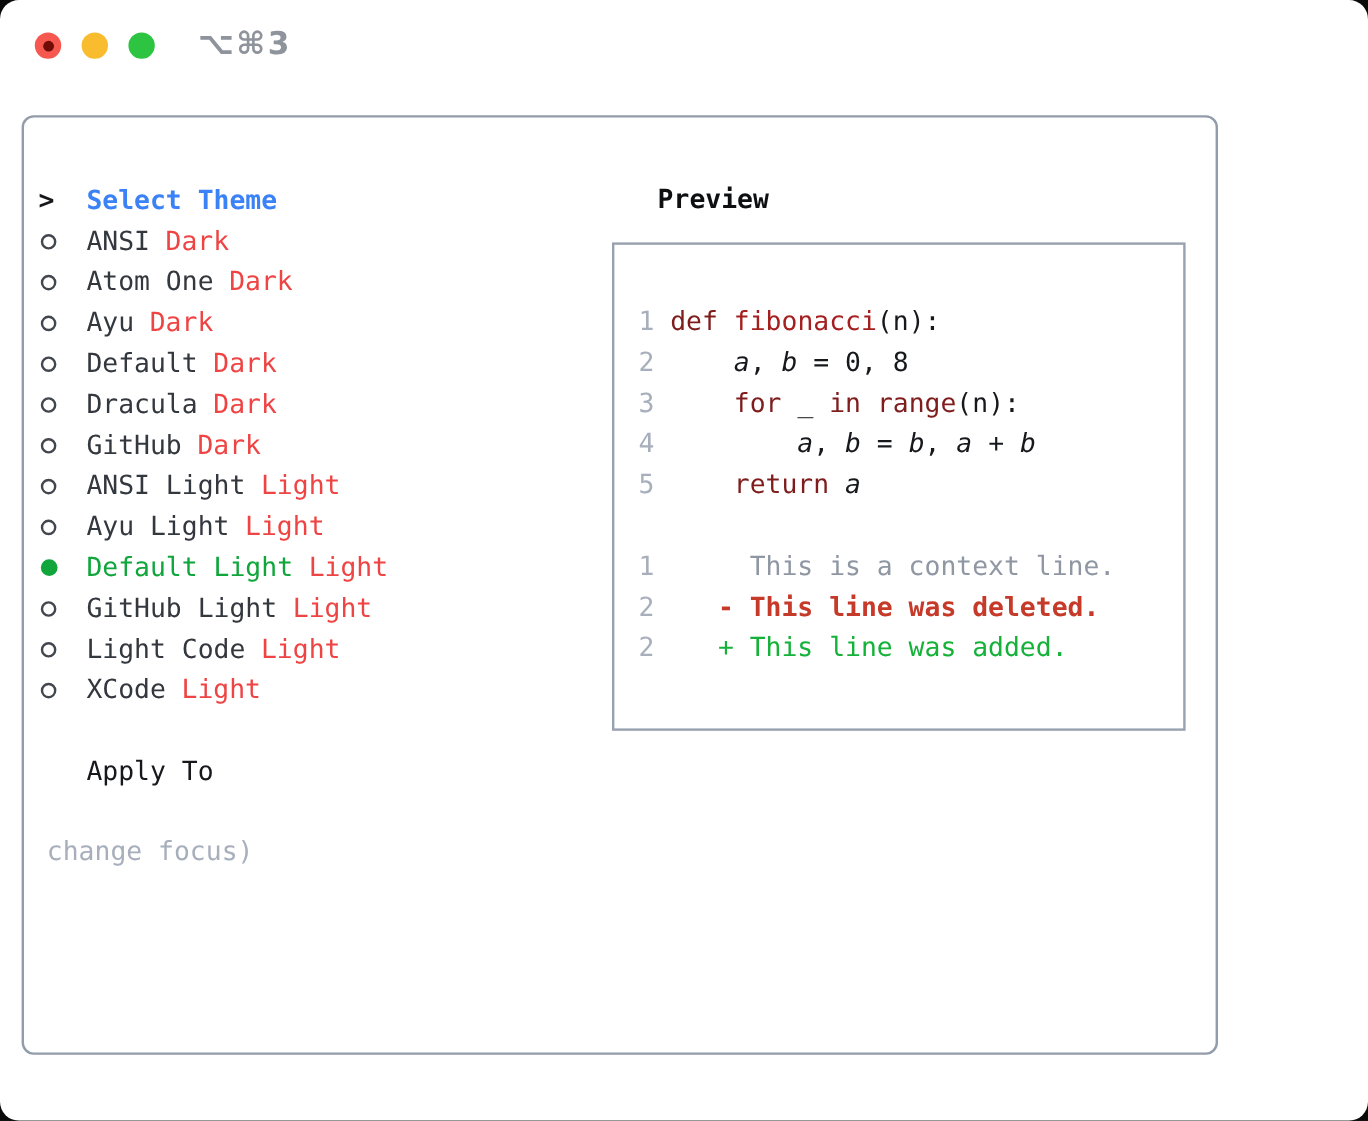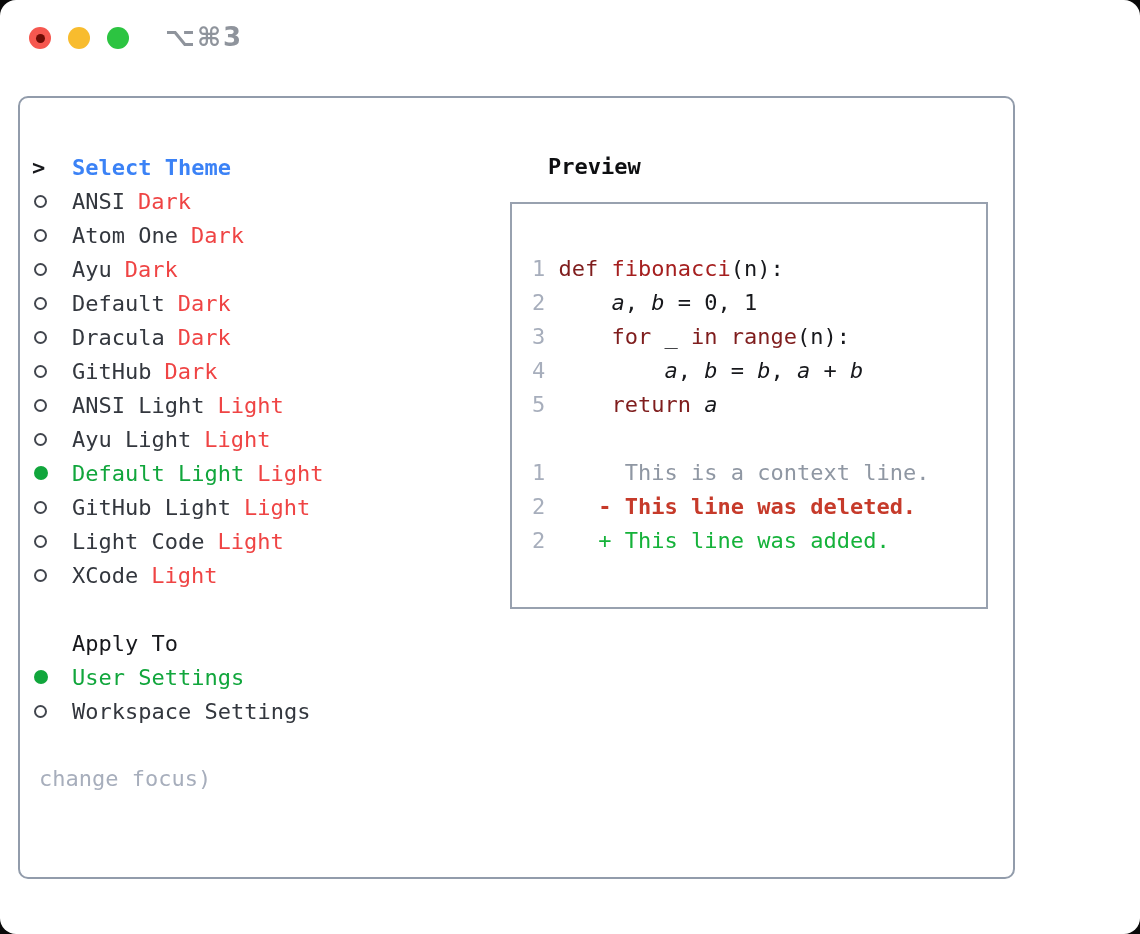--- a/index.html
+++ b/index.html
@@ -86,35 +86,31 @@
           <div class="row"><span class="icon-col"><span class="radio"></span></span><span class="name">XCode</span><span class="tag">Light</span></div>
         </div>
 
       <div class="spacer"></div>
 
       <div class="row">
         <span class="icon-col"></span>
         <span class="subheader-label">Apply To</span>
       </div>
 
-      <div id="apply-list">
-          <div class="row"><span class="icon-col"><span class="radio selected"></span></span><span class="name selected">User Settings</span></div>
-          <div class="row"><span class="icon-col"><span class="radio"></span></span><span class="name">Workspace Settings</span></div>
-        </div>
 
       <div class="spacer"></div>
 
       <div class="hint">change focus)</div>
     </div>
 
     <div class="preview-title">Preview</div>
 
     <div class="preview-box">
       <pre id="preview-code"><span class="tok-num">1</span><span class="tok-code"> </span><span class="tok-kw">def</span><span class="tok-code"> </span><span class="tok-fn">fibonacci</span><span class="tok-code">(n):</span>
-<span class="tok-num">2</span><span class="tok-code">     </span><span class="tok-var">a</span><span class="tok-code">, </span><span class="tok-var">b</span><span class="tok-code"> = 0, 1</span>
+<span class="tok-num">2</span><span class="tok-code">     </span><span class="tok-var">a</span><span class="tok-code">, </span><span class="tok-var">b</span><span class="tok-code"> = 0, 8</span>
 <span class="tok-num">3</span><span class="tok-code">     </span><span class="tok-kw">for</span><span class="tok-code"> _ </span><span class="tok-kw">in</span><span class="tok-code"> </span><span class="tok-kw">range</span><span class="tok-code">(n):</span>
 <span class="tok-num">4</span><span class="tok-code">         </span><span class="tok-var">a</span><span class="tok-code">, </span><span class="tok-var">b</span><span class="tok-code"> = </span><span class="tok-var">b</span><span class="tok-code">, </span><span class="tok-var">a</span><span class="tok-code"> + </span><span class="tok-var">b</span>
 <span class="tok-num">5</span><span class="tok-code">     </span><span class="tok-kw">return</span><span class="tok-code"> </span><span class="tok-var">a</span>
 
 <span class="tok-num">1</span><span class="tok-code">      </span><span class="tok-ctx">This is a context line.</span>
 <span class="tok-num">2</span><span class="tok-code">    </span><span class="tok-del">- This line was deleted.</span>
 <span class="tok-num">2</span><span class="tok-code">    </span><span class="tok-add">+ This line was added.</span>
 </pre>
     </div>
 

